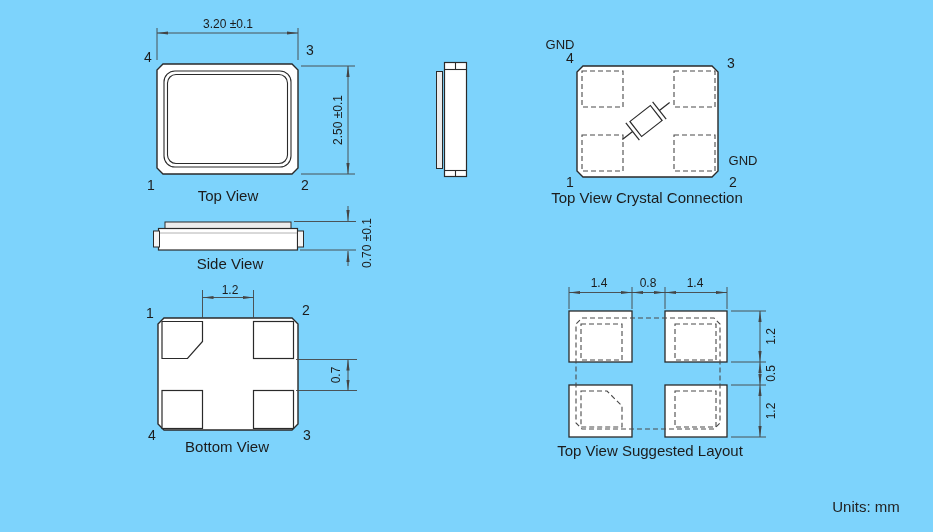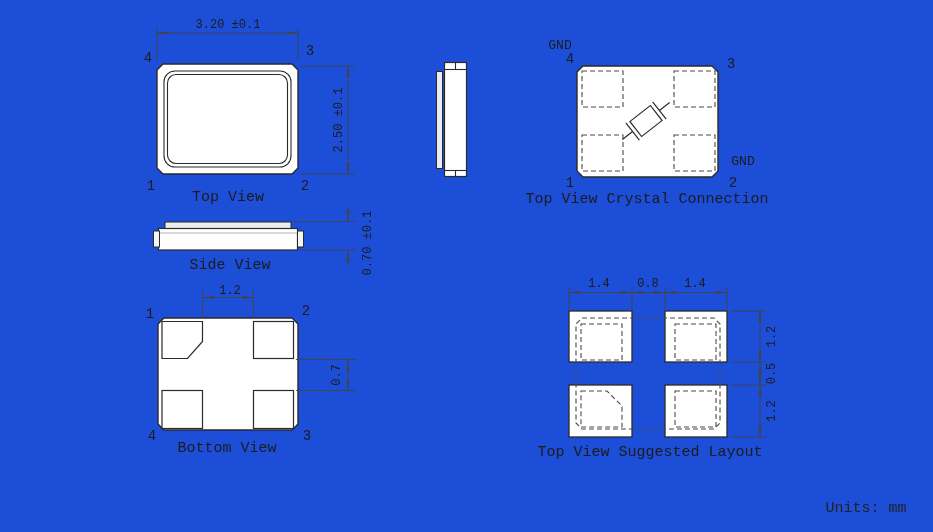--- a/index.html
+++ b/index.html
@@ -1,18 +1,18 @@
 <!DOCTYPE html>
 <html><head>
 <meta charset="utf-8">
 <style>
   html,body{margin:0;padding:0;background:#ffffff;}
   .canvas{
-    position:relative;width:933px;height:532px;background:#1d4ed8;
-    font-family:Liberation Mono, monospace;overflow:hidden;
+    position:relative;width:933px;height:532px;background:#7dd3fc;
+    font-family:Liberation Sans, sans-serif;overflow:hidden;
   }
   svg{position:absolute;left:0;top:0;}
   text{fill:#1c1c1c;}
   .dimtxt{font-size:12px;}
   .pintxt{font-size:14px;}
   .captxt{font-size:15px;}
   .gndtxt{font-size:13px;}
   .unitstxt{font-size:15px;fill:#222222;}
   .outline{fill:#ffffff;stroke:#2a2a2a;stroke-width:1.4;}
   .thin{fill:none;stroke:#2a2a2a;stroke-width:1.1;}

